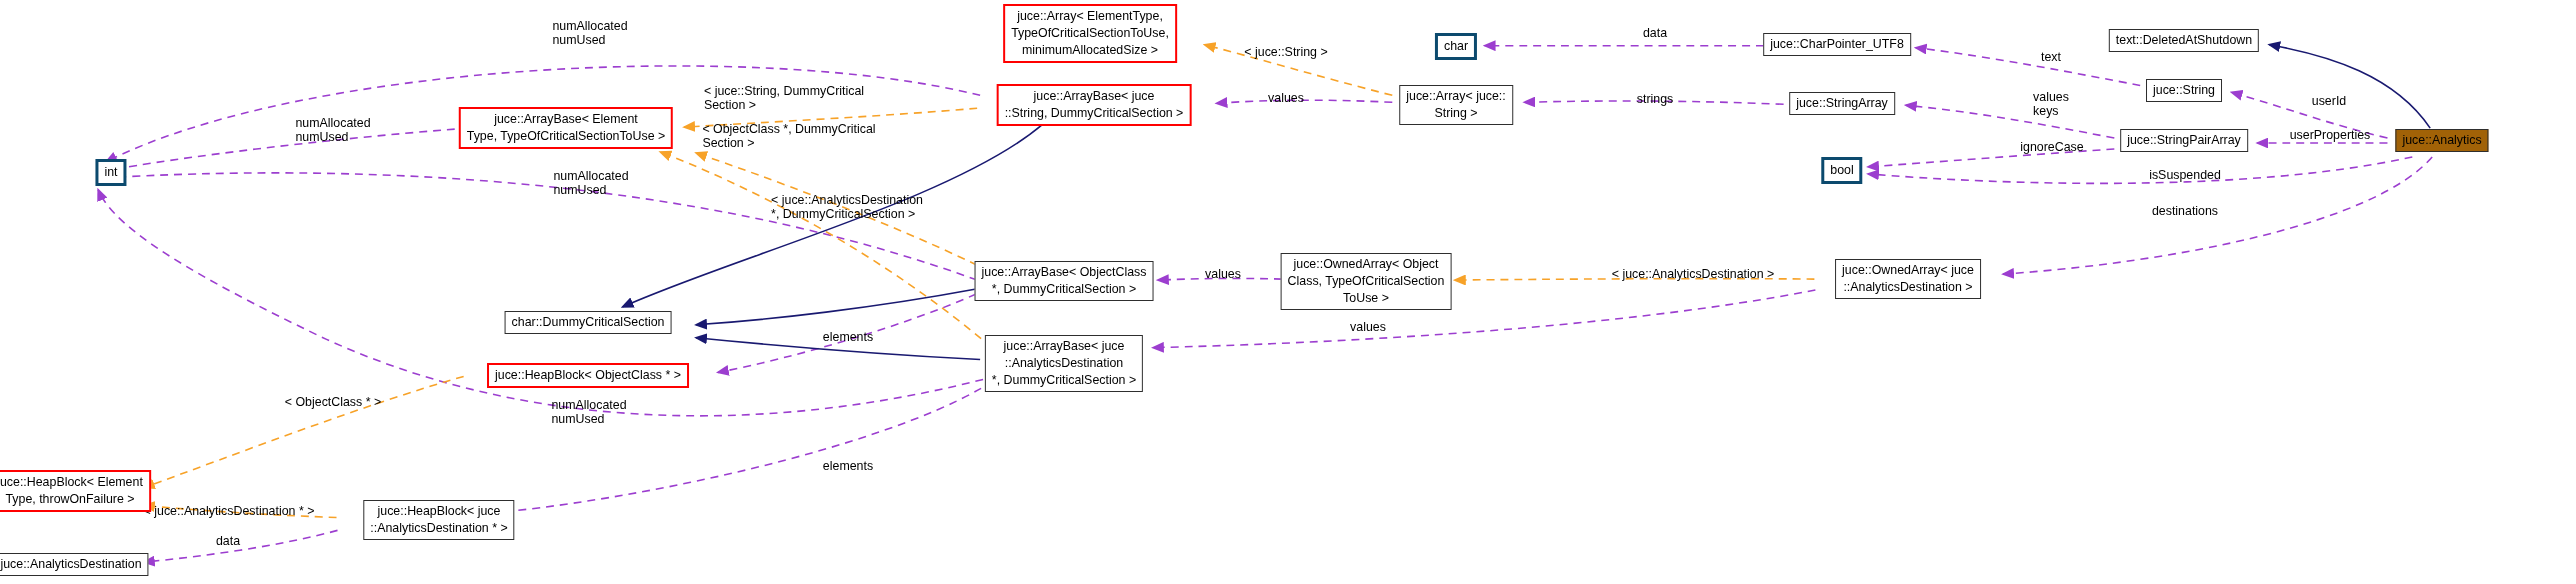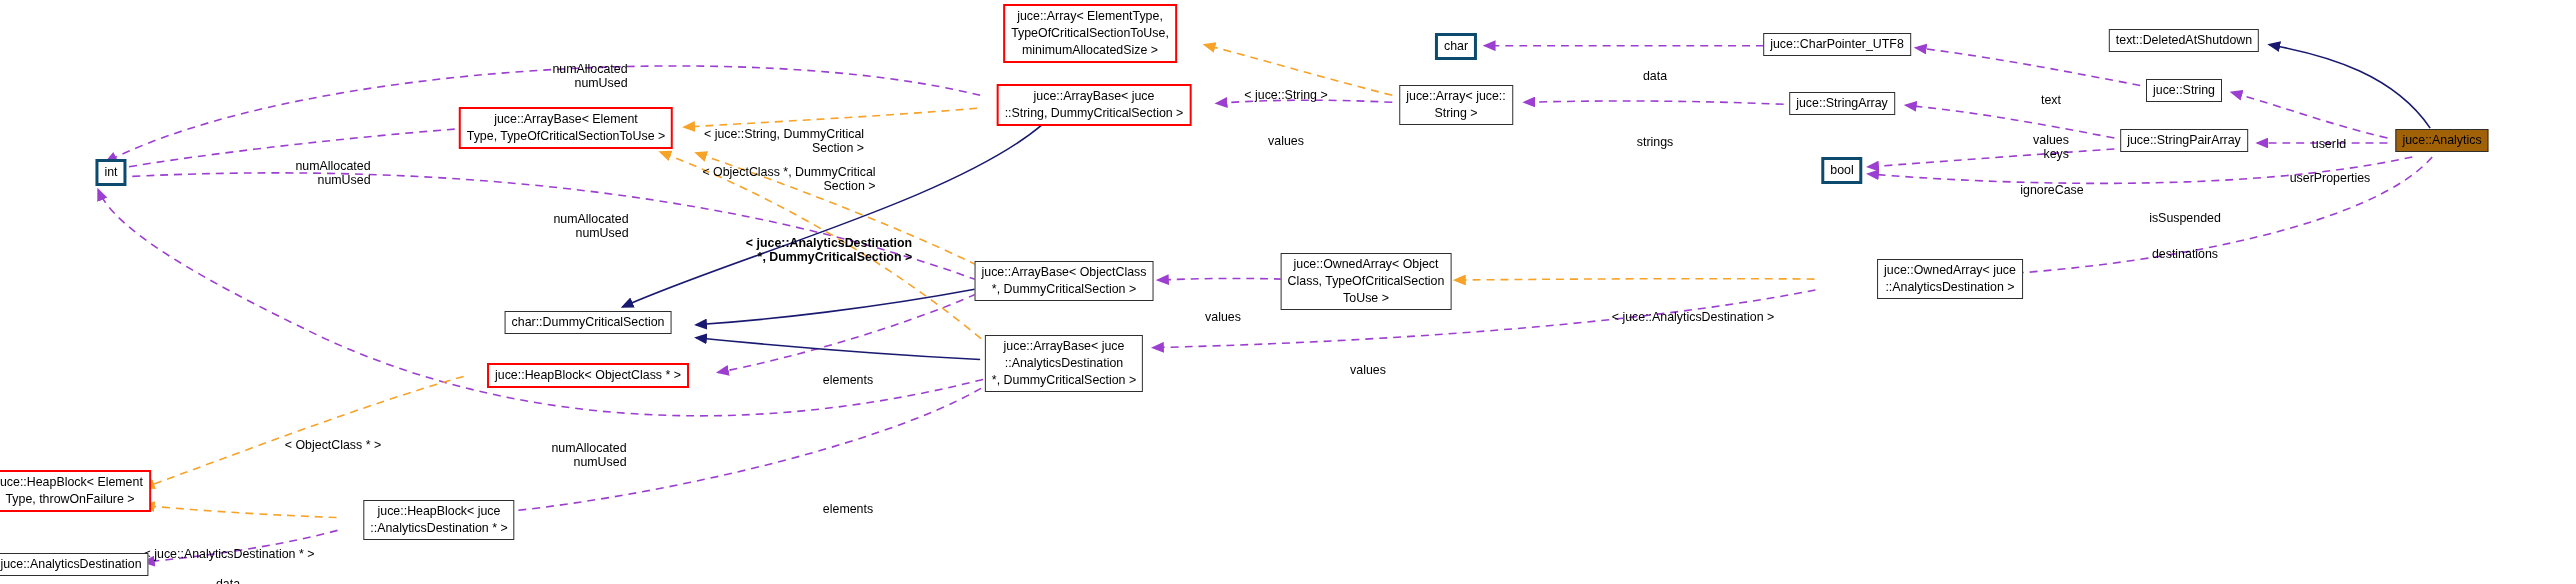--- a/index.html
+++ b/index.html
@@ -36,24 +36,23 @@
   .node.normal { border: 1.5px solid #2e2e2e; }
   .node.plain  { border: 3px solid #0c4a6e; }
   .node.red    { border: 2px solid #ff0000; }
   .node.main   { border: 1.5px solid #2e2e2e; background: #a16207; }
   .edge-label {
     position: absolute;
     transform: translate(-50%, -50%);
     font-size: 12.4px;
     line-height: 14px;
     color: #000;
-    text-align: right;
+    text-align: left;
     white-space: pre-line;
     pointer-events: none;
-    margin-top: 43px;
   }
 </style>
 </head>
 <body>
 
 <div class="canvas">
   <svg class="edge-layer" xmlns="http://www.w3.org/2000/svg" viewBox="0 0 2592 588" width="2576" height="584">
     <defs>
       <marker id="arrow-usage" markerWidth="13" markerHeight="11" refX="11" refY="5.5" orient="auto" markerUnits="userSpaceOnUse">
         <path d="M0,0 L13,5.5 L0,11 z" fill="#9c3ecf"></path>
@@ -104,21 +103,21 @@
       <div class="edge-label" style="left: 333px; top: 130px;">numAllocated
 numUsed</div>
       <div class="edge-label" style="left: 591px; top: 183px;">numAllocated
 numUsed</div>
       <div class="edge-label" style="left: 589px; top: 412px;">numAllocated
 numUsed</div>
       <div class="edge-label" style="left: 784px; top: 98px;">&lt; juce::String, DummyCritical
 Section &gt;</div>
       <div class="edge-label" style="left: 789px; top: 136px;">&lt; ObjectClass *, DummyCritical
 Section &gt;</div>
-      <div class="edge-label" style="left: 829px; top: 207px; font-weight: bold;">&lt; juce::AnalyticsDestination
+      <div class="edge-label" style="left: 847px; top: 207px;">&lt; juce::AnalyticsDestination
 *, DummyCriticalSection &gt;</div>
       <div class="edge-label" style="left: 1286px; top: 52px;">&lt; juce::String &gt;</div>
       <div class="edge-label" style="left: 1286px; top: 98px;">values</div>
       <div class="edge-label" style="left: 1655px; top: 33px;">data</div>
       <div class="edge-label" style="left: 1655px; top: 99px;">strings</div>
       <div class="edge-label" style="left: 2051px; top: 57px;">text</div>
       <div class="edge-label" style="left: 2051px; top: 104px;">values
 keys</div>
       <div class="edge-label" style="left: 2052px; top: 147px;">ignoreCase</div>
       <div class="edge-label" style="left: 2329px; top: 101px;">userId</div>
@@ -143,21 +142,21 @@
       <div class="node plain" style="left: 1456px; top: 33px;"><span>char</span></div>
       <div class="node normal" style="left: 1837px; top: 33px;"><span>juce::CharPointer_UTF8</span></div>
       <div class="node normal" style="left: 1842px; top: 92px;"><span>juce::StringArray</span></div>
       <div class="node plain" style="left: 1842px; top: 157px;"><span>bool</span></div>
       <div class="node normal" style="left: 2184px; top: 29px;"><span>text::DeletedAtShutdown</span></div>
       <div class="node normal" style="left: 2184px; top: 79px;"><span>juce::String</span></div>
       <div class="node normal" style="left: 2184px; top: 129px;"><span>juce::StringPairArray</span></div>
       <div class="node main" style="left: 2442px; top: 129px;"><span>juce::Analytics</span></div>
       <div class="node normal" style="left: 1064px; top: 261px;"><span>juce::ArrayBase&lt; ObjectClass</span><br><span>*, DummyCriticalSection &gt;</span></div>
       <div class="node normal" style="left: 1366px; top: 253px;"><span>juce::OwnedArray&lt; Object</span><br><span>Class, TypeOfCriticalSection</span><br><span>ToUse &gt;</span></div>
-      <div class="node normal" style="left: 1908px; top: 259px; margin-left: 42px;"><span>juce::OwnedArray&lt; juce</span><br><span>::AnalyticsDestination &gt;</span></div>
+      <div class="node normal" style="left: 1908px; top: 259px;"><span>juce::OwnedArray&lt; juce</span><br><span>::AnalyticsDestination &gt;</span></div>
       <div class="node normal" style="left: 588px; top: 311px;"><span>char::DummyCriticalSection</span></div>
       <div class="node red" style="left: 588px; top: 363px;"><span>juce::HeapBlock&lt; ObjectClass * &gt;</span></div>
       <div class="node normal" style="left: 1064px; top: 335px;"><span>juce::ArrayBase&lt; juce</span><br><span>::AnalyticsDestination</span><br><span>*, DummyCriticalSection &gt;</span></div>
       <div class="node red" style="left: 70px; top: 470px;"><span>juce::HeapBlock&lt; Element</span><br><span>Type, throwOnFailure &gt;</span></div>
       <div class="node normal" style="left: 403px; top: 500px; margin-left: 36px;"><span>juce::HeapBlock&lt; juce</span><br><span>::AnalyticsDestination * &gt;</span></div>
       <div class="node normal" style="left: 71px; top: 553px;"><span>juce::AnalyticsDestination</span></div>
     </div>
 </div>
 
 

